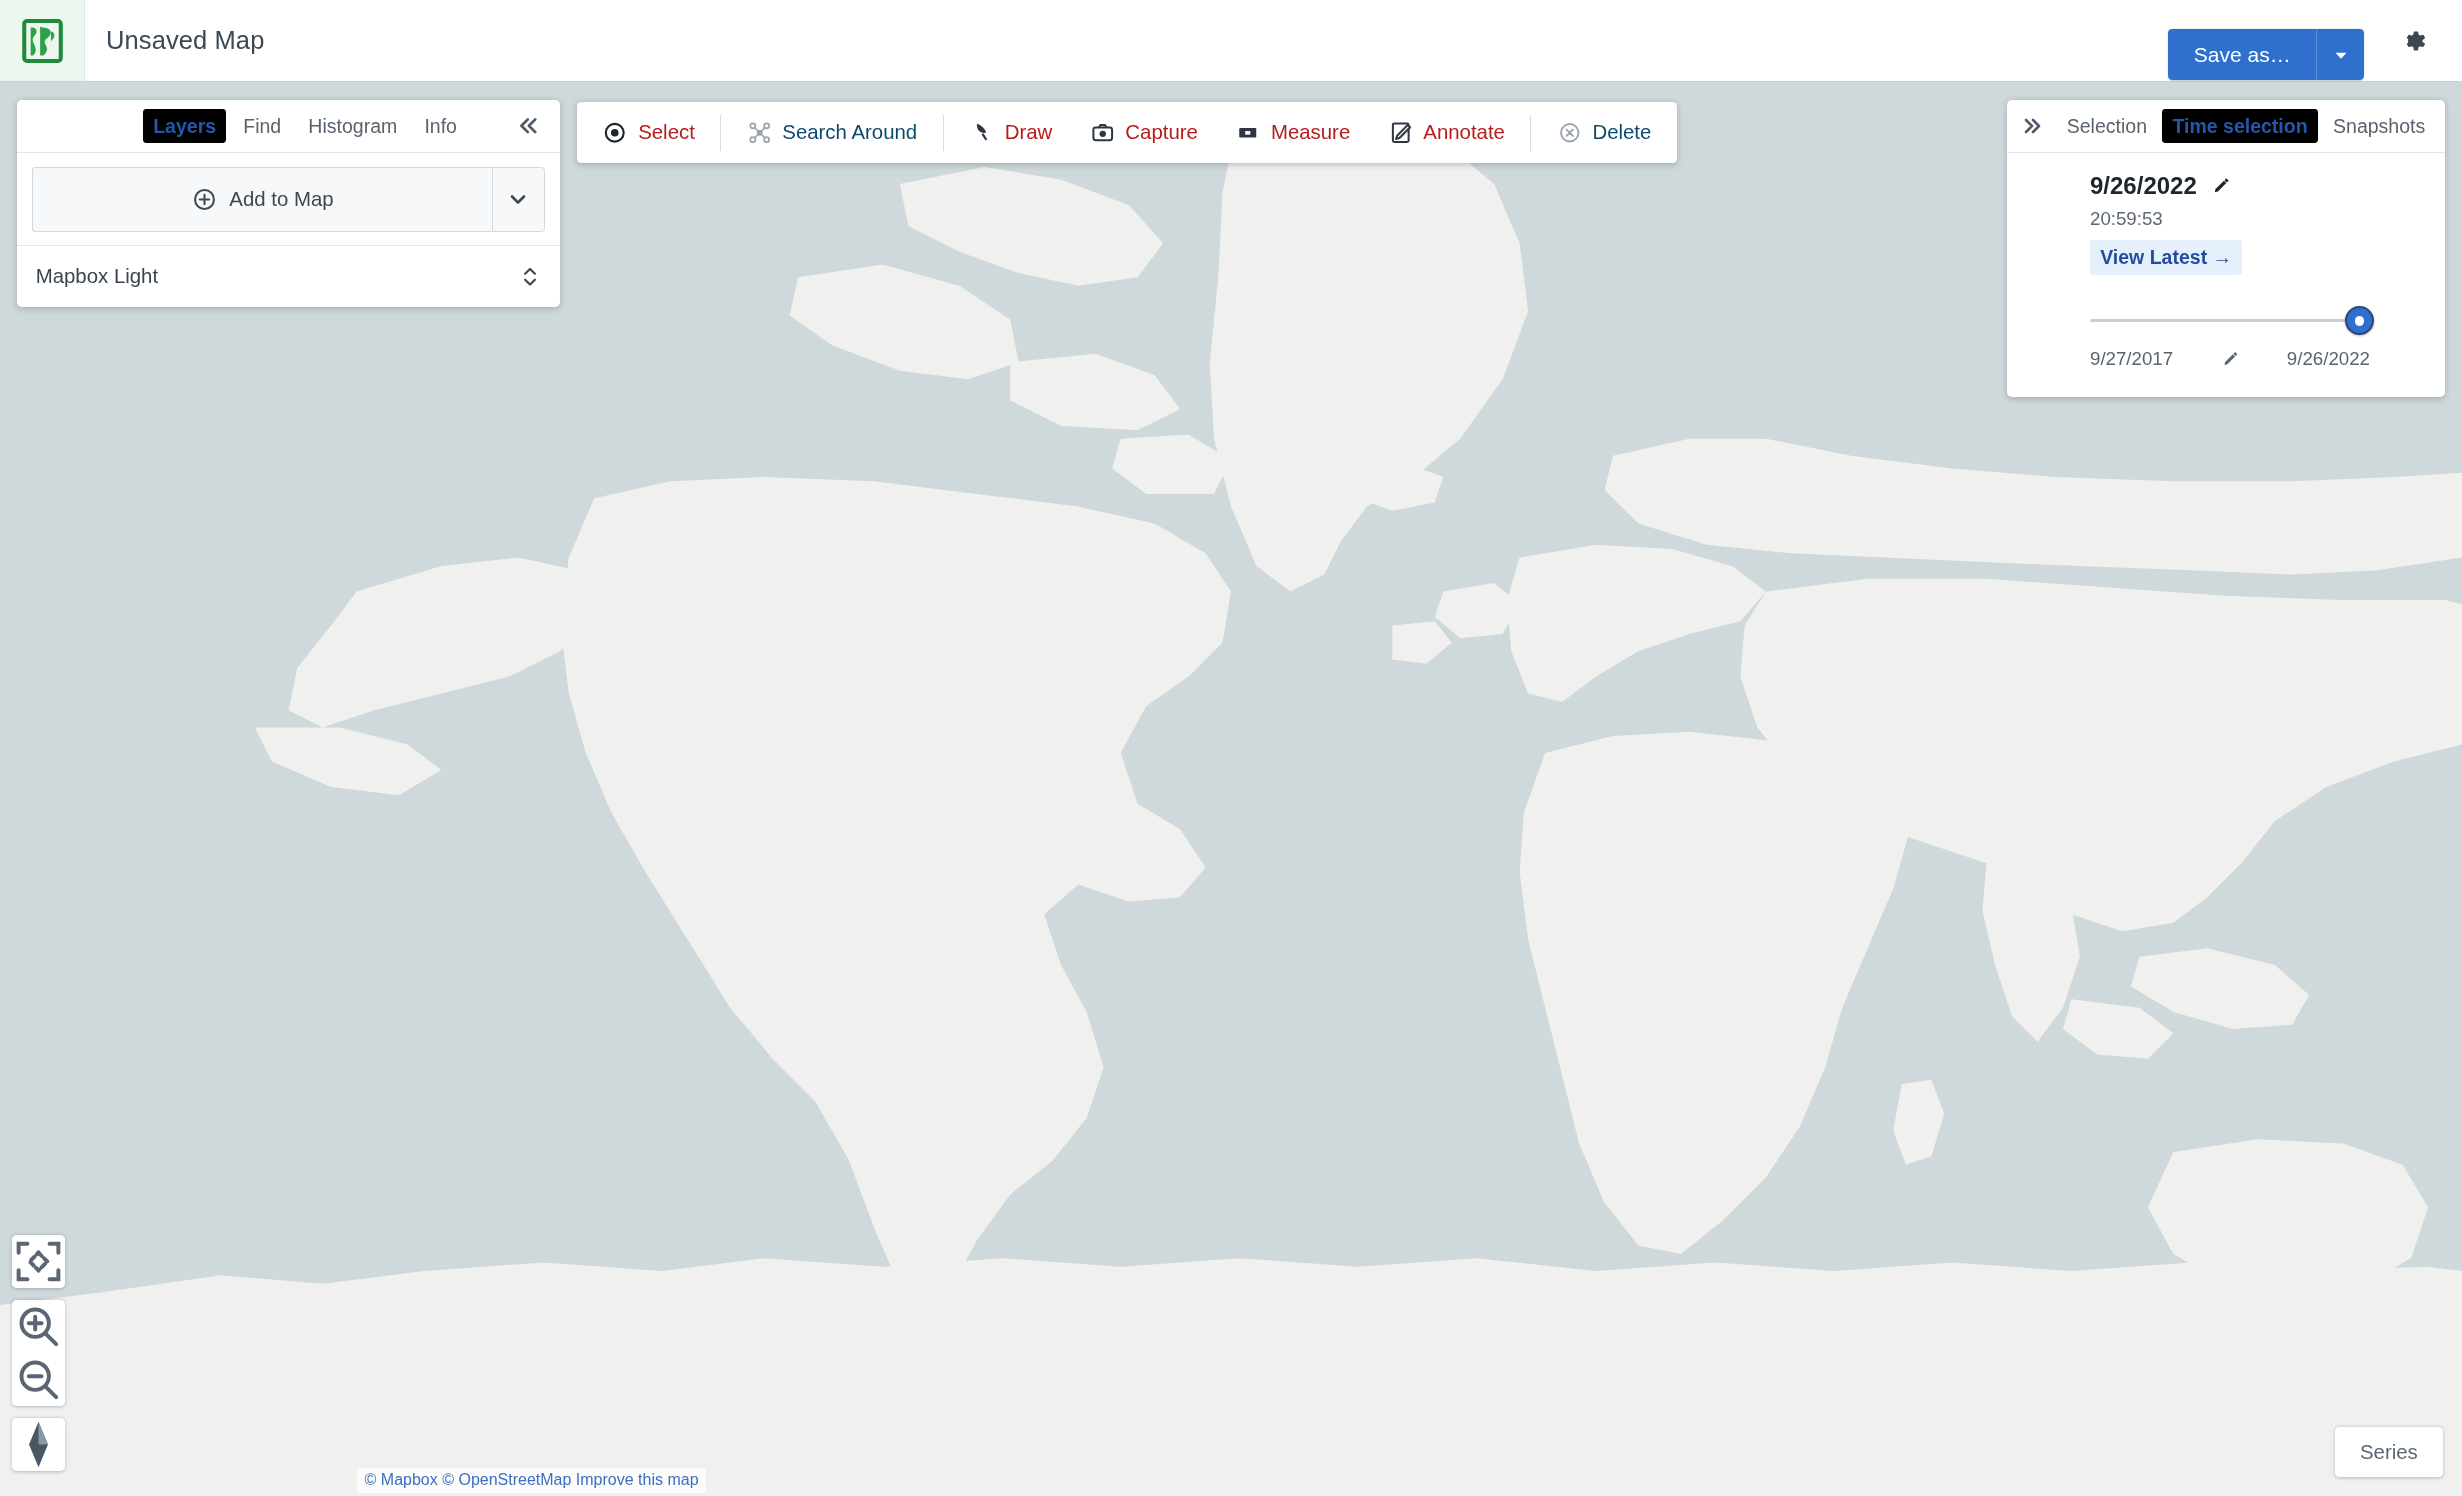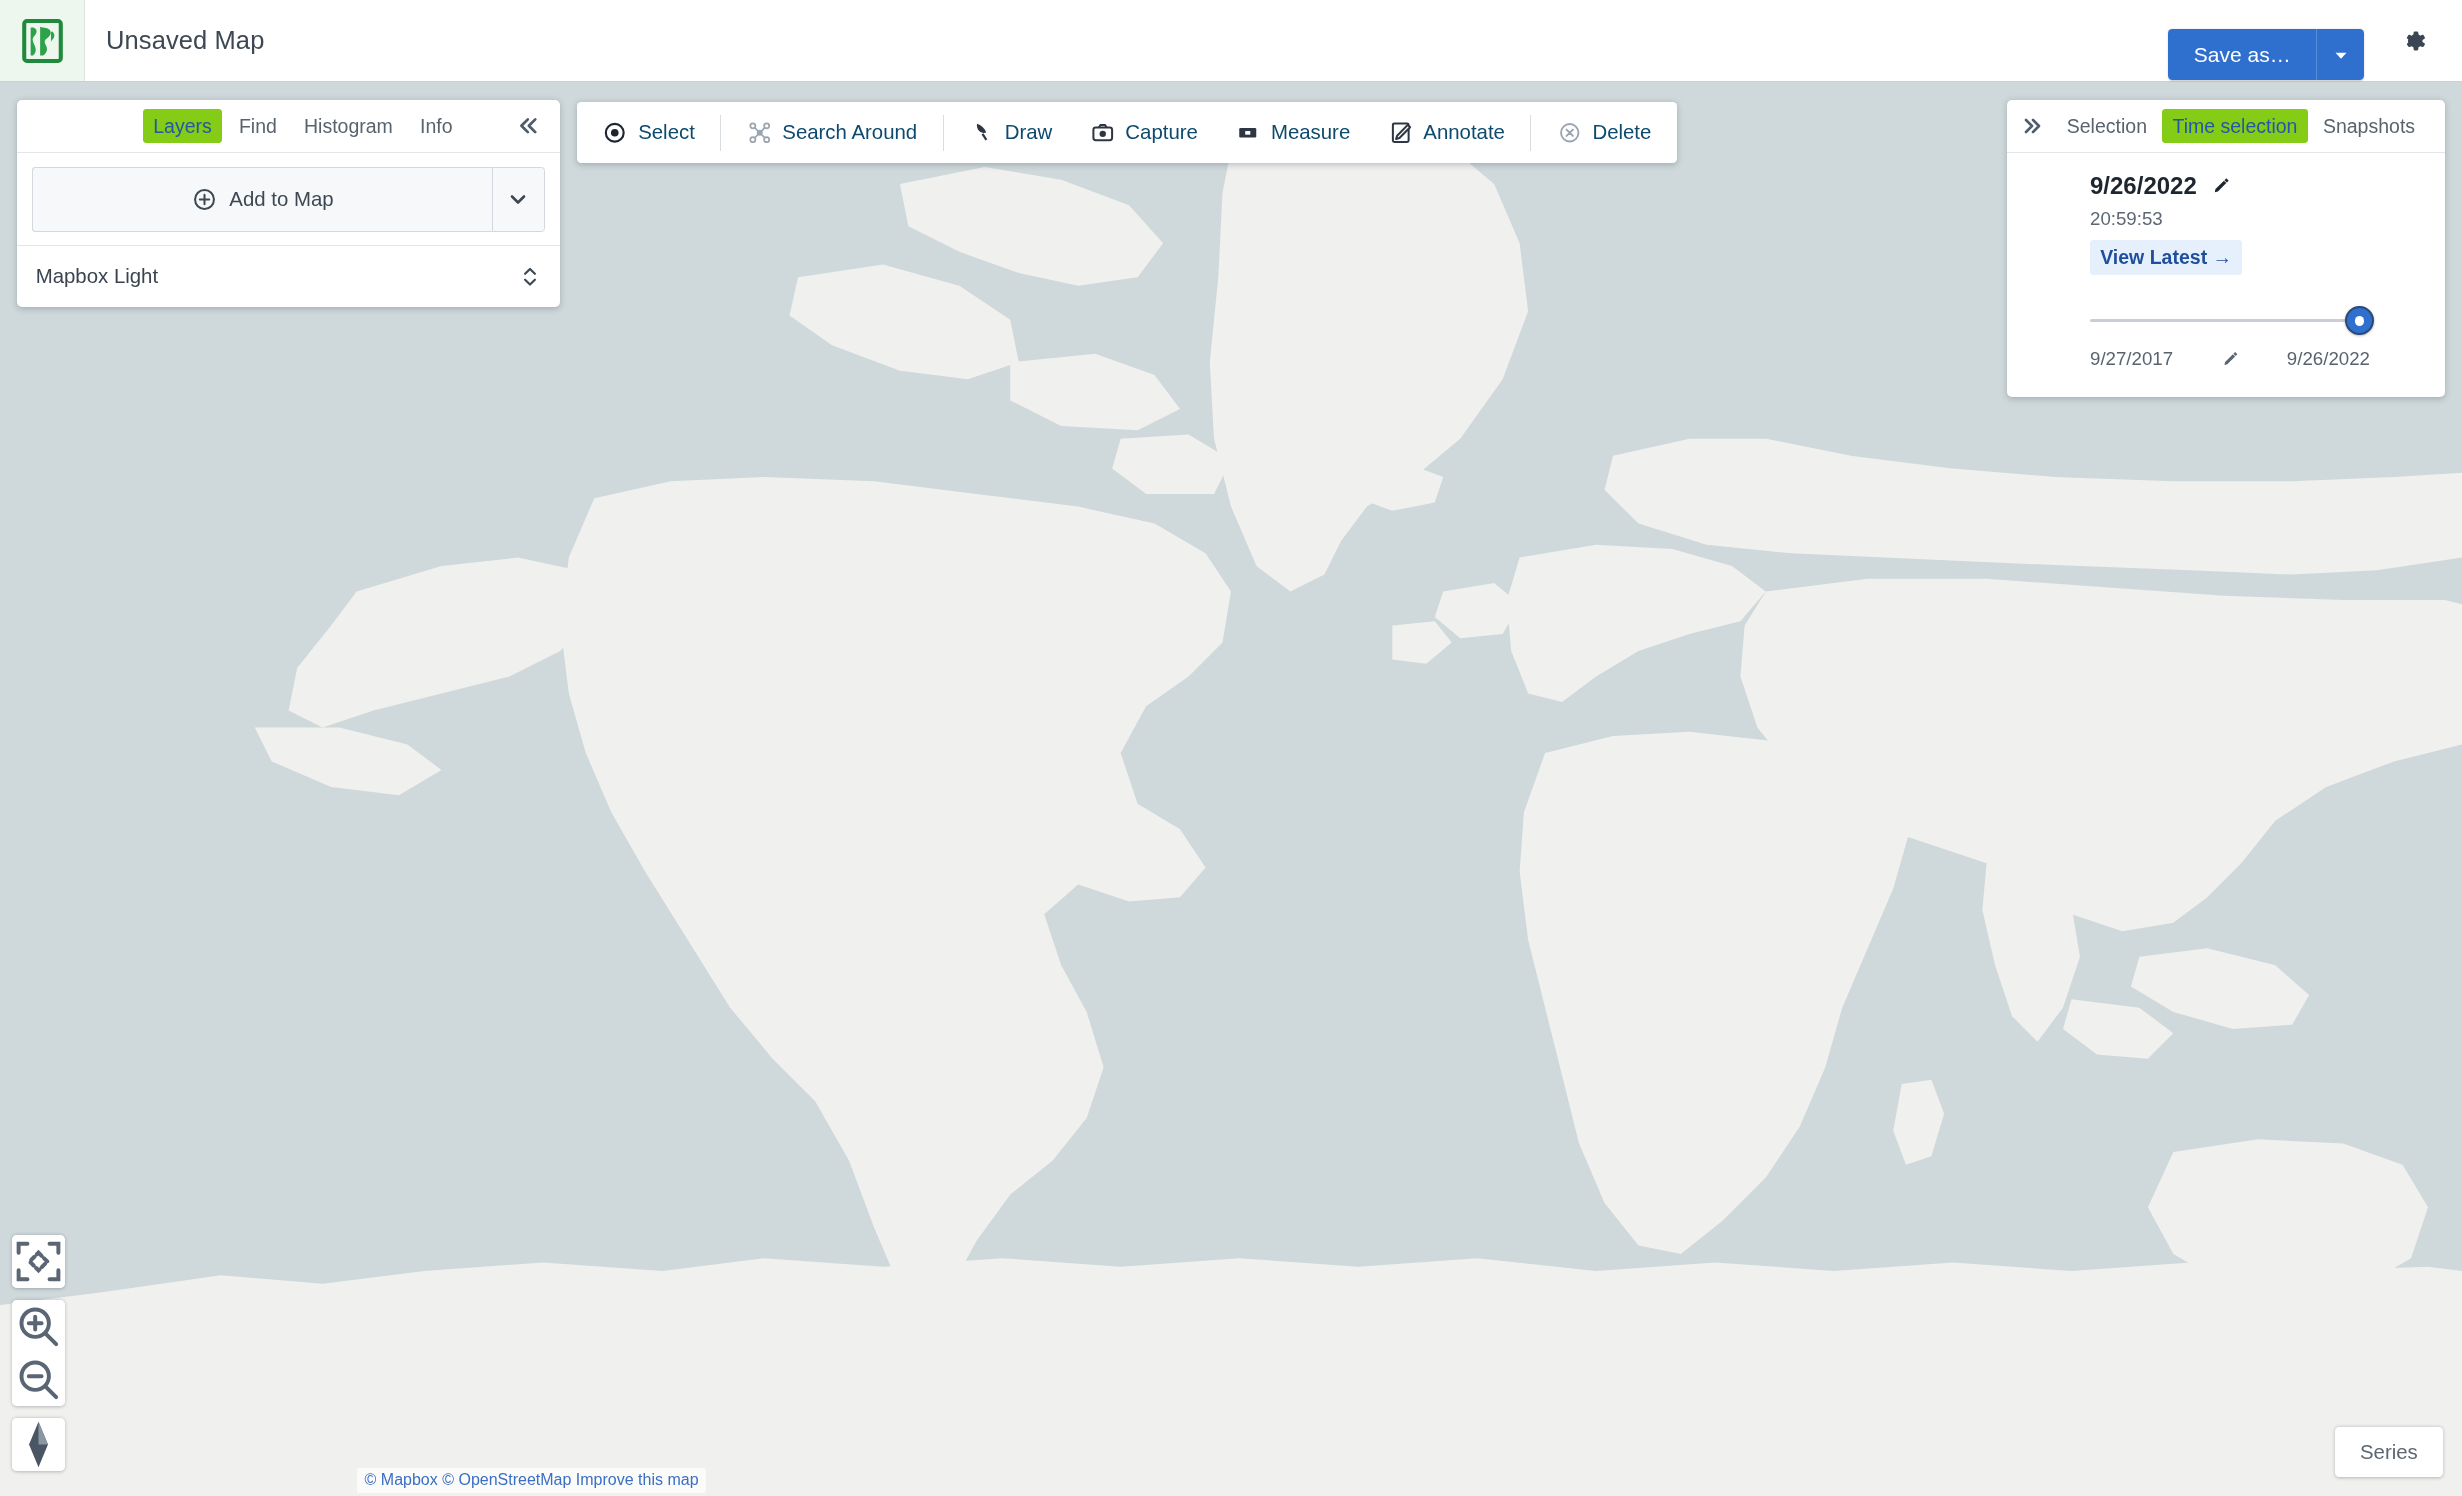--- a/index.html
+++ b/index.html
@@ -73,21 +73,21 @@
     height: 53px; display: flex; align-items: center;
     padding: 0 15.3px 0 0; position: relative;
     border-bottom: 0.8px solid #e2e6ea;
   }
   .lp-tabs-inner { display: flex; align-items: center; gap: 6.8px; margin-left: 126px; }
   .tab {
     font-size: 19.5px; color: #59636e; background: none; border: none;
     font-family: inherit; padding: 5.1px 10.2px; border-radius: 3.4px; cursor: pointer;
     white-space: nowrap;
   }
-  .tab.active { background: #84cc16; color: #2457a8; }
+  .tab.active { background: #000000; color: #2457a8; font-weight: bold; }
   .collapse-btn {
     margin-left: auto; background: none; border: none; cursor: pointer;
     color: #4f5c6b; display: flex; align-items: center; padding: 3.4px 5.1px;
   }
   .addmap-row { padding: 13.6px 15.3px; border-bottom: 0.8px solid #e2e6ea; }
   .addmap-group { display: flex; height: 65px; }
   .addmap-btn {
     flex: 1; background: #f7f8fa; border: 0.8px solid #d2d8de; border-right: none;
     border-radius: 3.4px 0 0 3.4px; cursor: pointer; font-family: inherit;
     font-size: 20.4px; color: #3d4853;
@@ -115,21 +115,21 @@
   
   .toolbar {
     position: absolute; top: 102px; left: 577px;
     height: 61px; background: #fff; border-radius: 4.2px;
     box-shadow: 0 1.7px 6px rgba(40,55,70,.26);
     display: flex; align-items: center; padding: 0 6.8px;
     z-index: 30;
   }
   .tool {
     background: none; border: none; font-family: inherit;
-    font-size: 20.4px; color: #0c4a6e; cursor: pointer;
+    font-size: 20.4px; color: #b91c1c; cursor: pointer;
     display: flex; align-items: center; gap: 10.2px;
     padding: 8.5px 18.7px; white-space: nowrap;
   }
   .tool.disabled { color: #0c4a6e; cursor: default; }
   .tool-div { width: 0.8px; height: 36px; background: #d8dde2; margin: 0 6.8px; flex: none; }
 
   
   .right-panel {
     position: absolute; top: 100px; right: 17px;
     width: 438px; background: #fff; border-radius: 5.1px;

